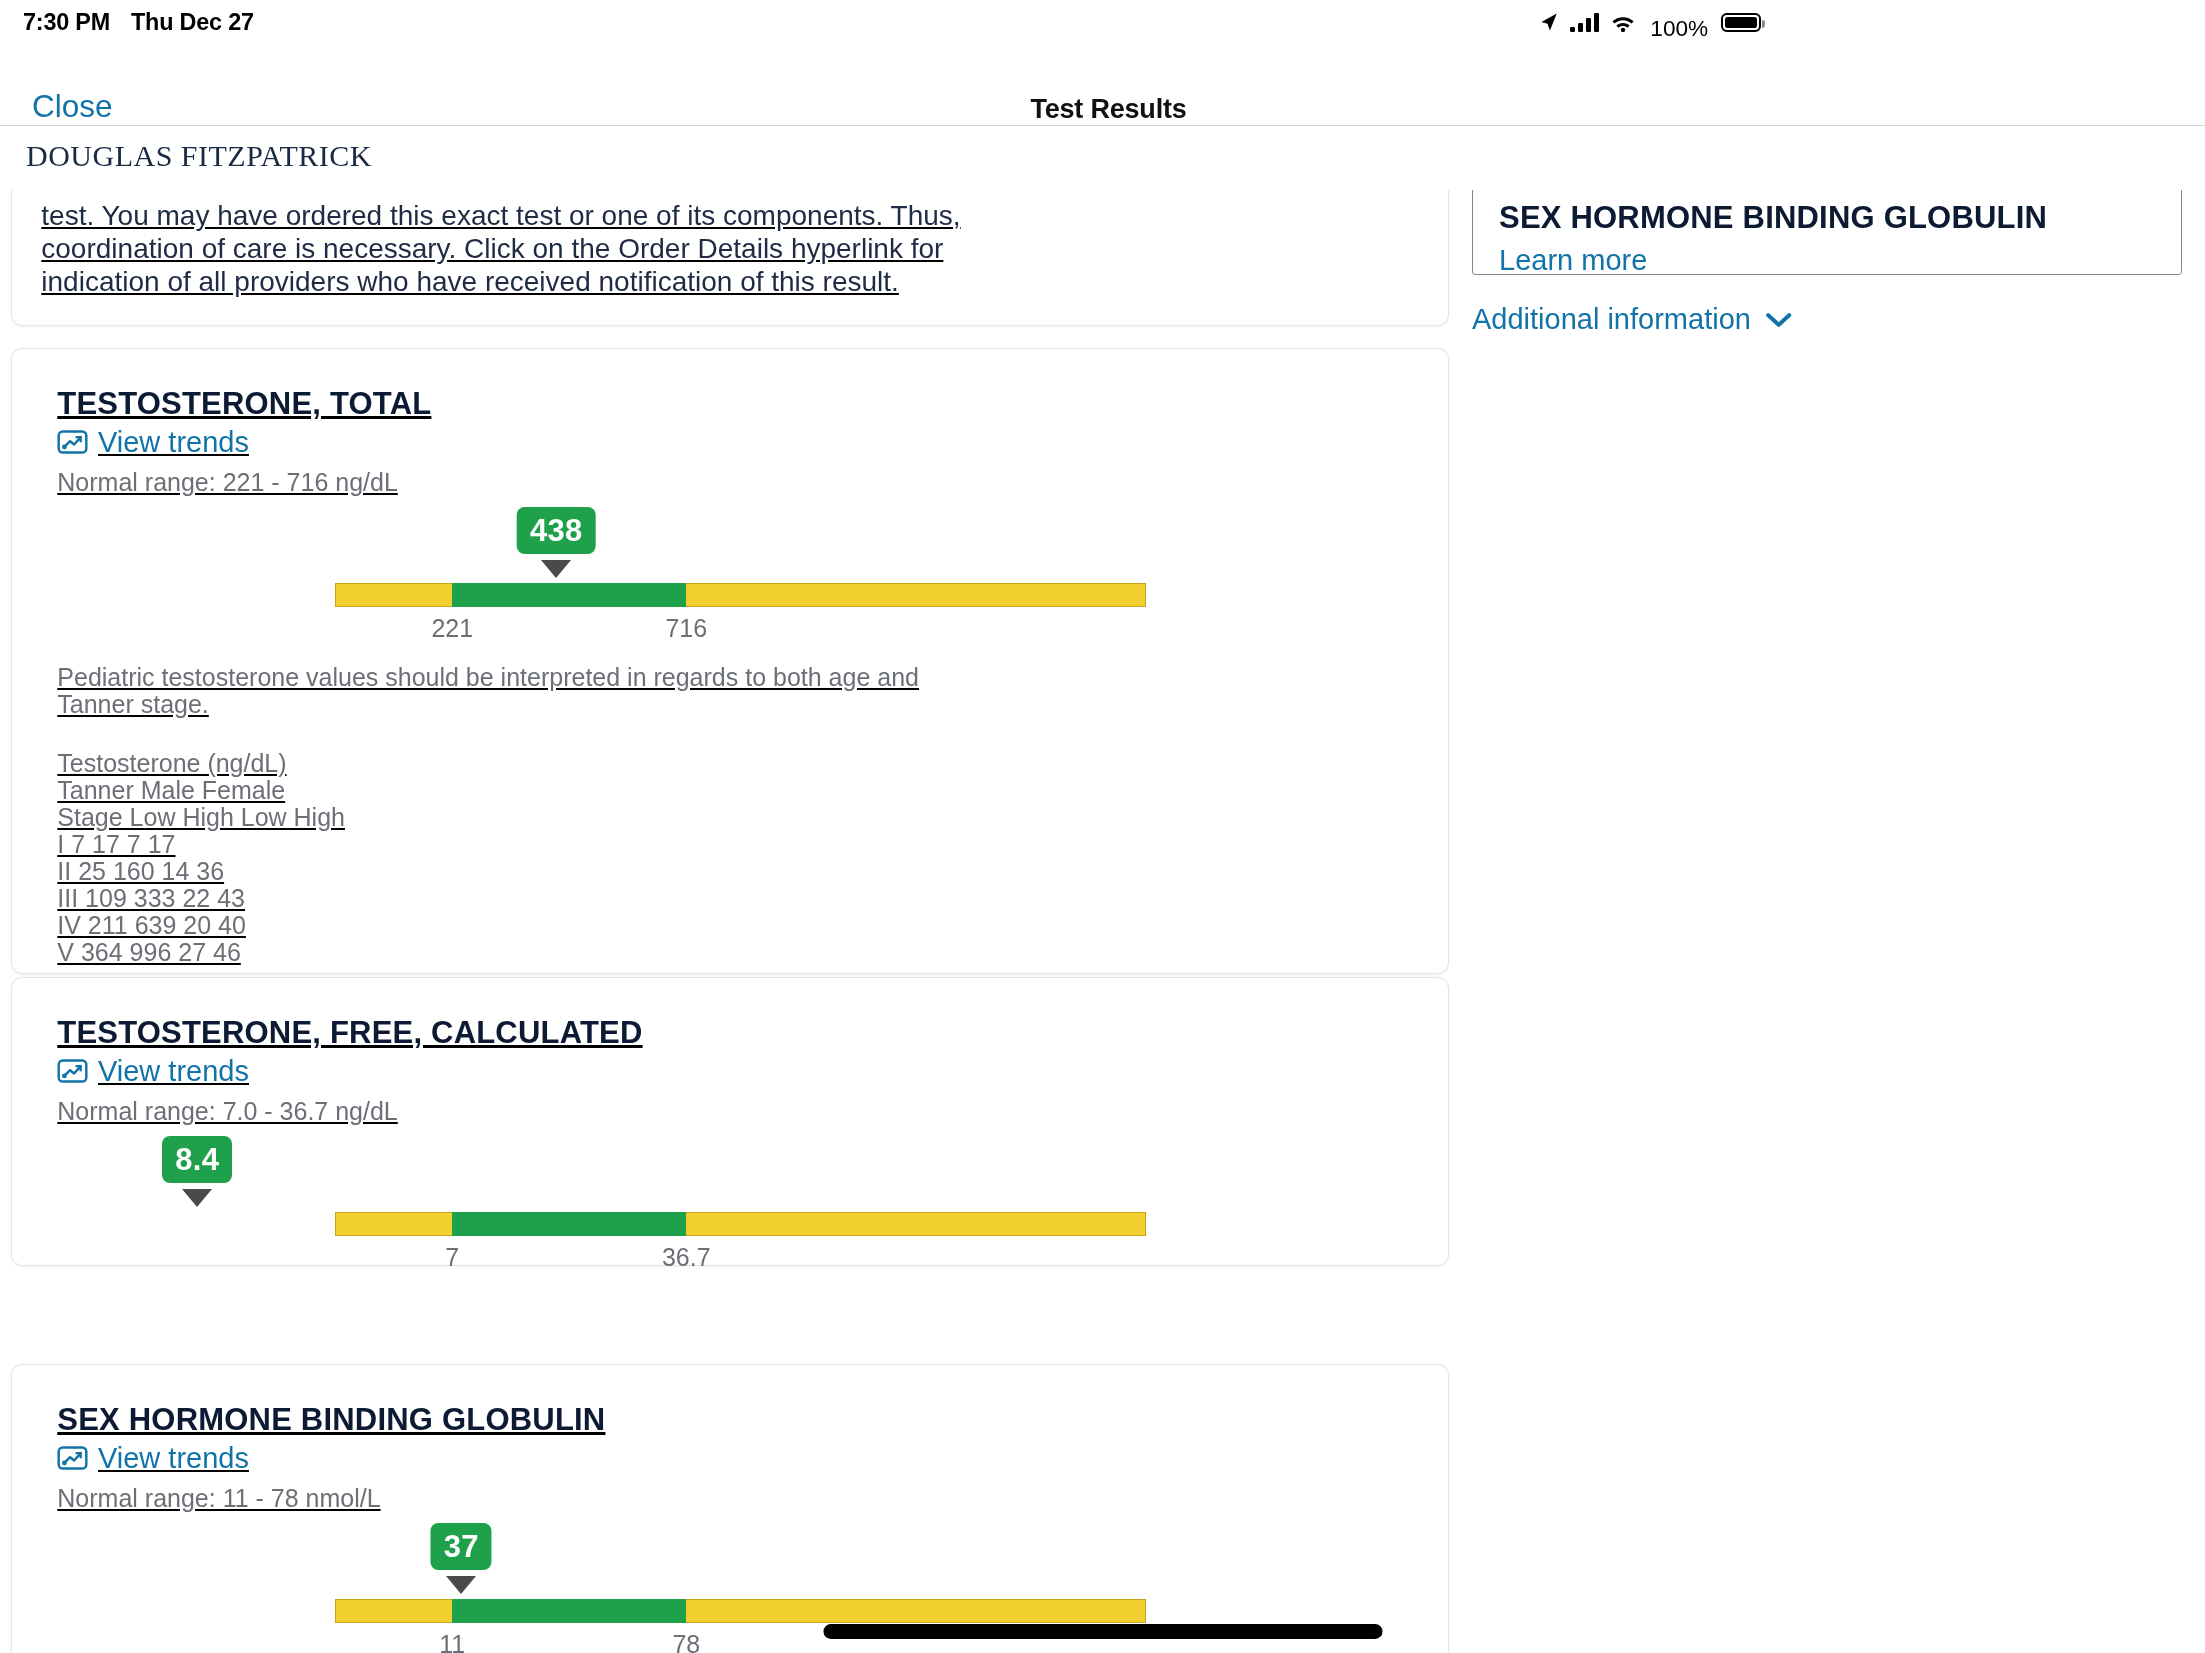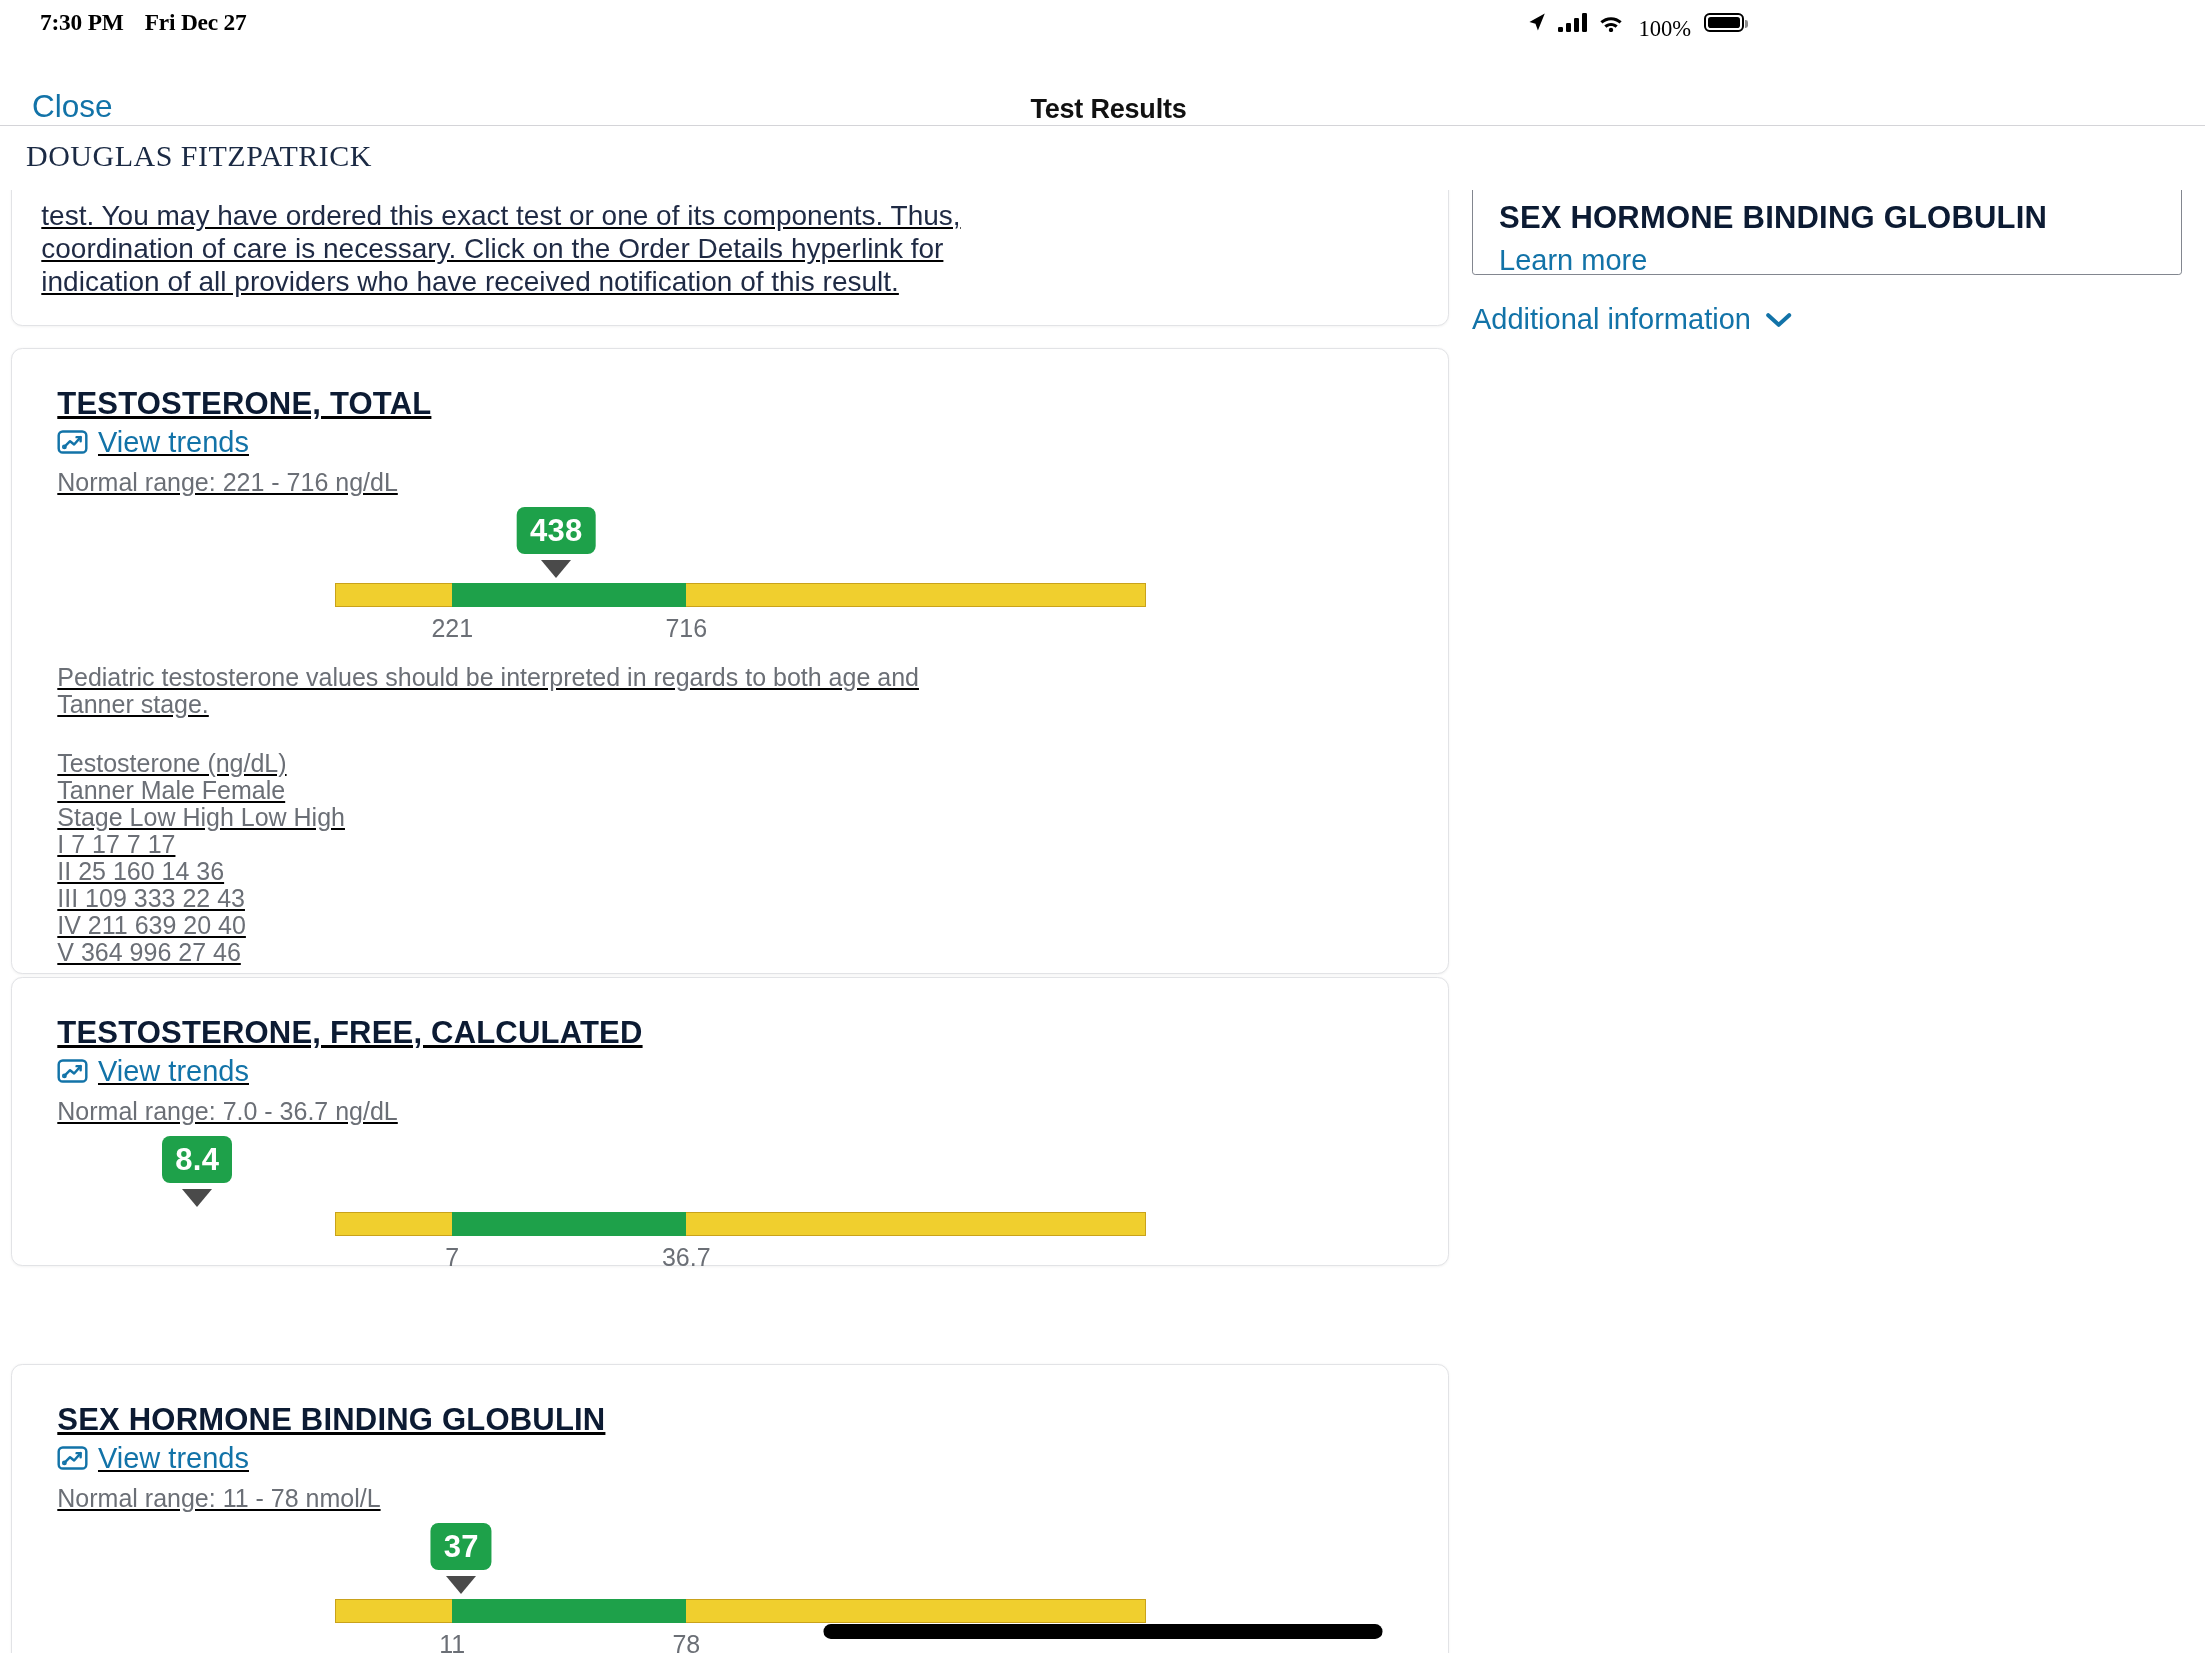--- a/index.html
+++ b/index.html
@@ -13,22 +13,21 @@
   }
 
   
   .statusbar {
     position: absolute;
     top: 0; left: 0;
     width: 1784px;
     height: 45px;
     display: flex;
     align-items: center;
-    padding: 0 40px;
-    font-family: Liberation Serif, serif;
+    padding: 0 23px;
   }
   .sb-left { display: flex; align-items: center; gap: 21px; }
   .sb-time {
     font-size: 23.4px;
     font-weight: 600;
     color: #000;
     letter-spacing: -0.2px;
   }
   .sb-date {
     font-size: 23.4px;
@@ -345,21 +344,21 @@
     background: #000;
     border-radius: 7.3px;
   }
 </style>
 </head>
 <body>
 
 <div class="statusbar">
   <div class="sb-left">
     <span class="sb-time">7:30 PM</span>
-    <span class="sb-date">Fri Dec 27</span>
+    <span class="sb-date">Thu Dec 27</span>
   </div>
   <div class="sb-right">
     <svg class="loc-icon" viewBox="0 0 24 26">
       <path d="M22 2 L3 12.5 L10.5 14.5 L13.5 23 Z" fill="#000"></path>
     </svg>
     <span class="cell-bars">
         <i></i>
         <i></i>
         <i></i>
         <i></i>

